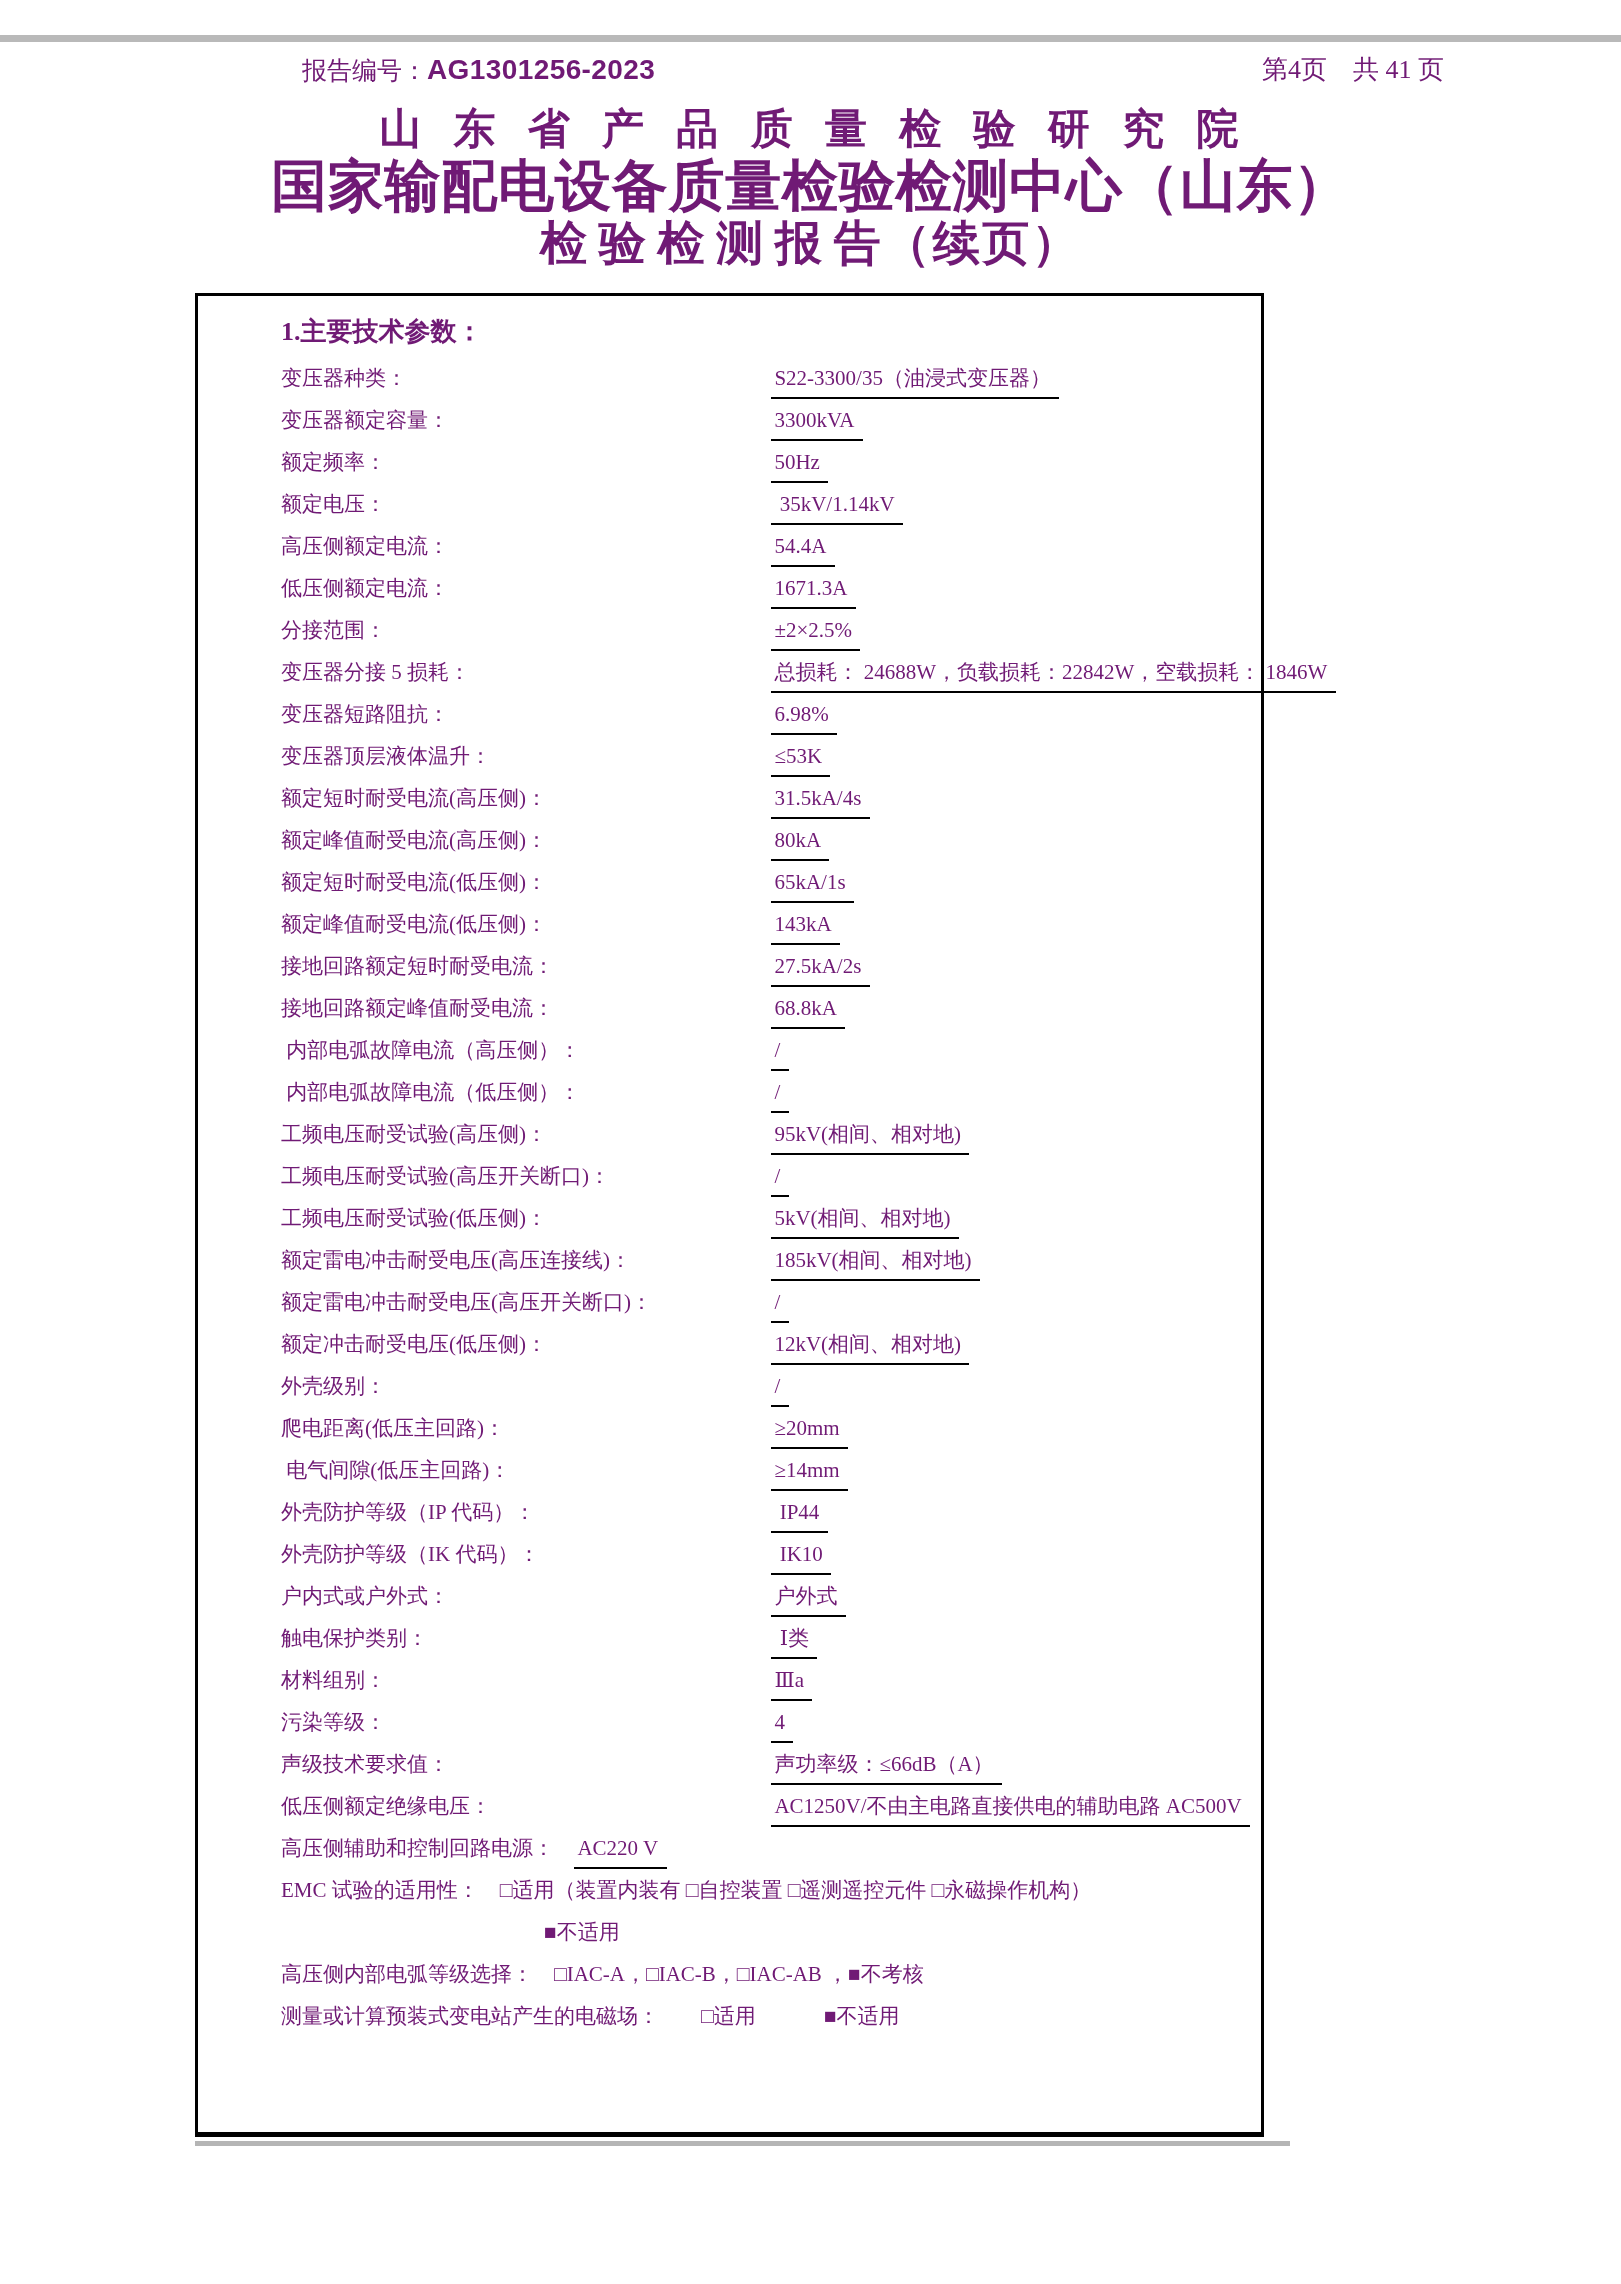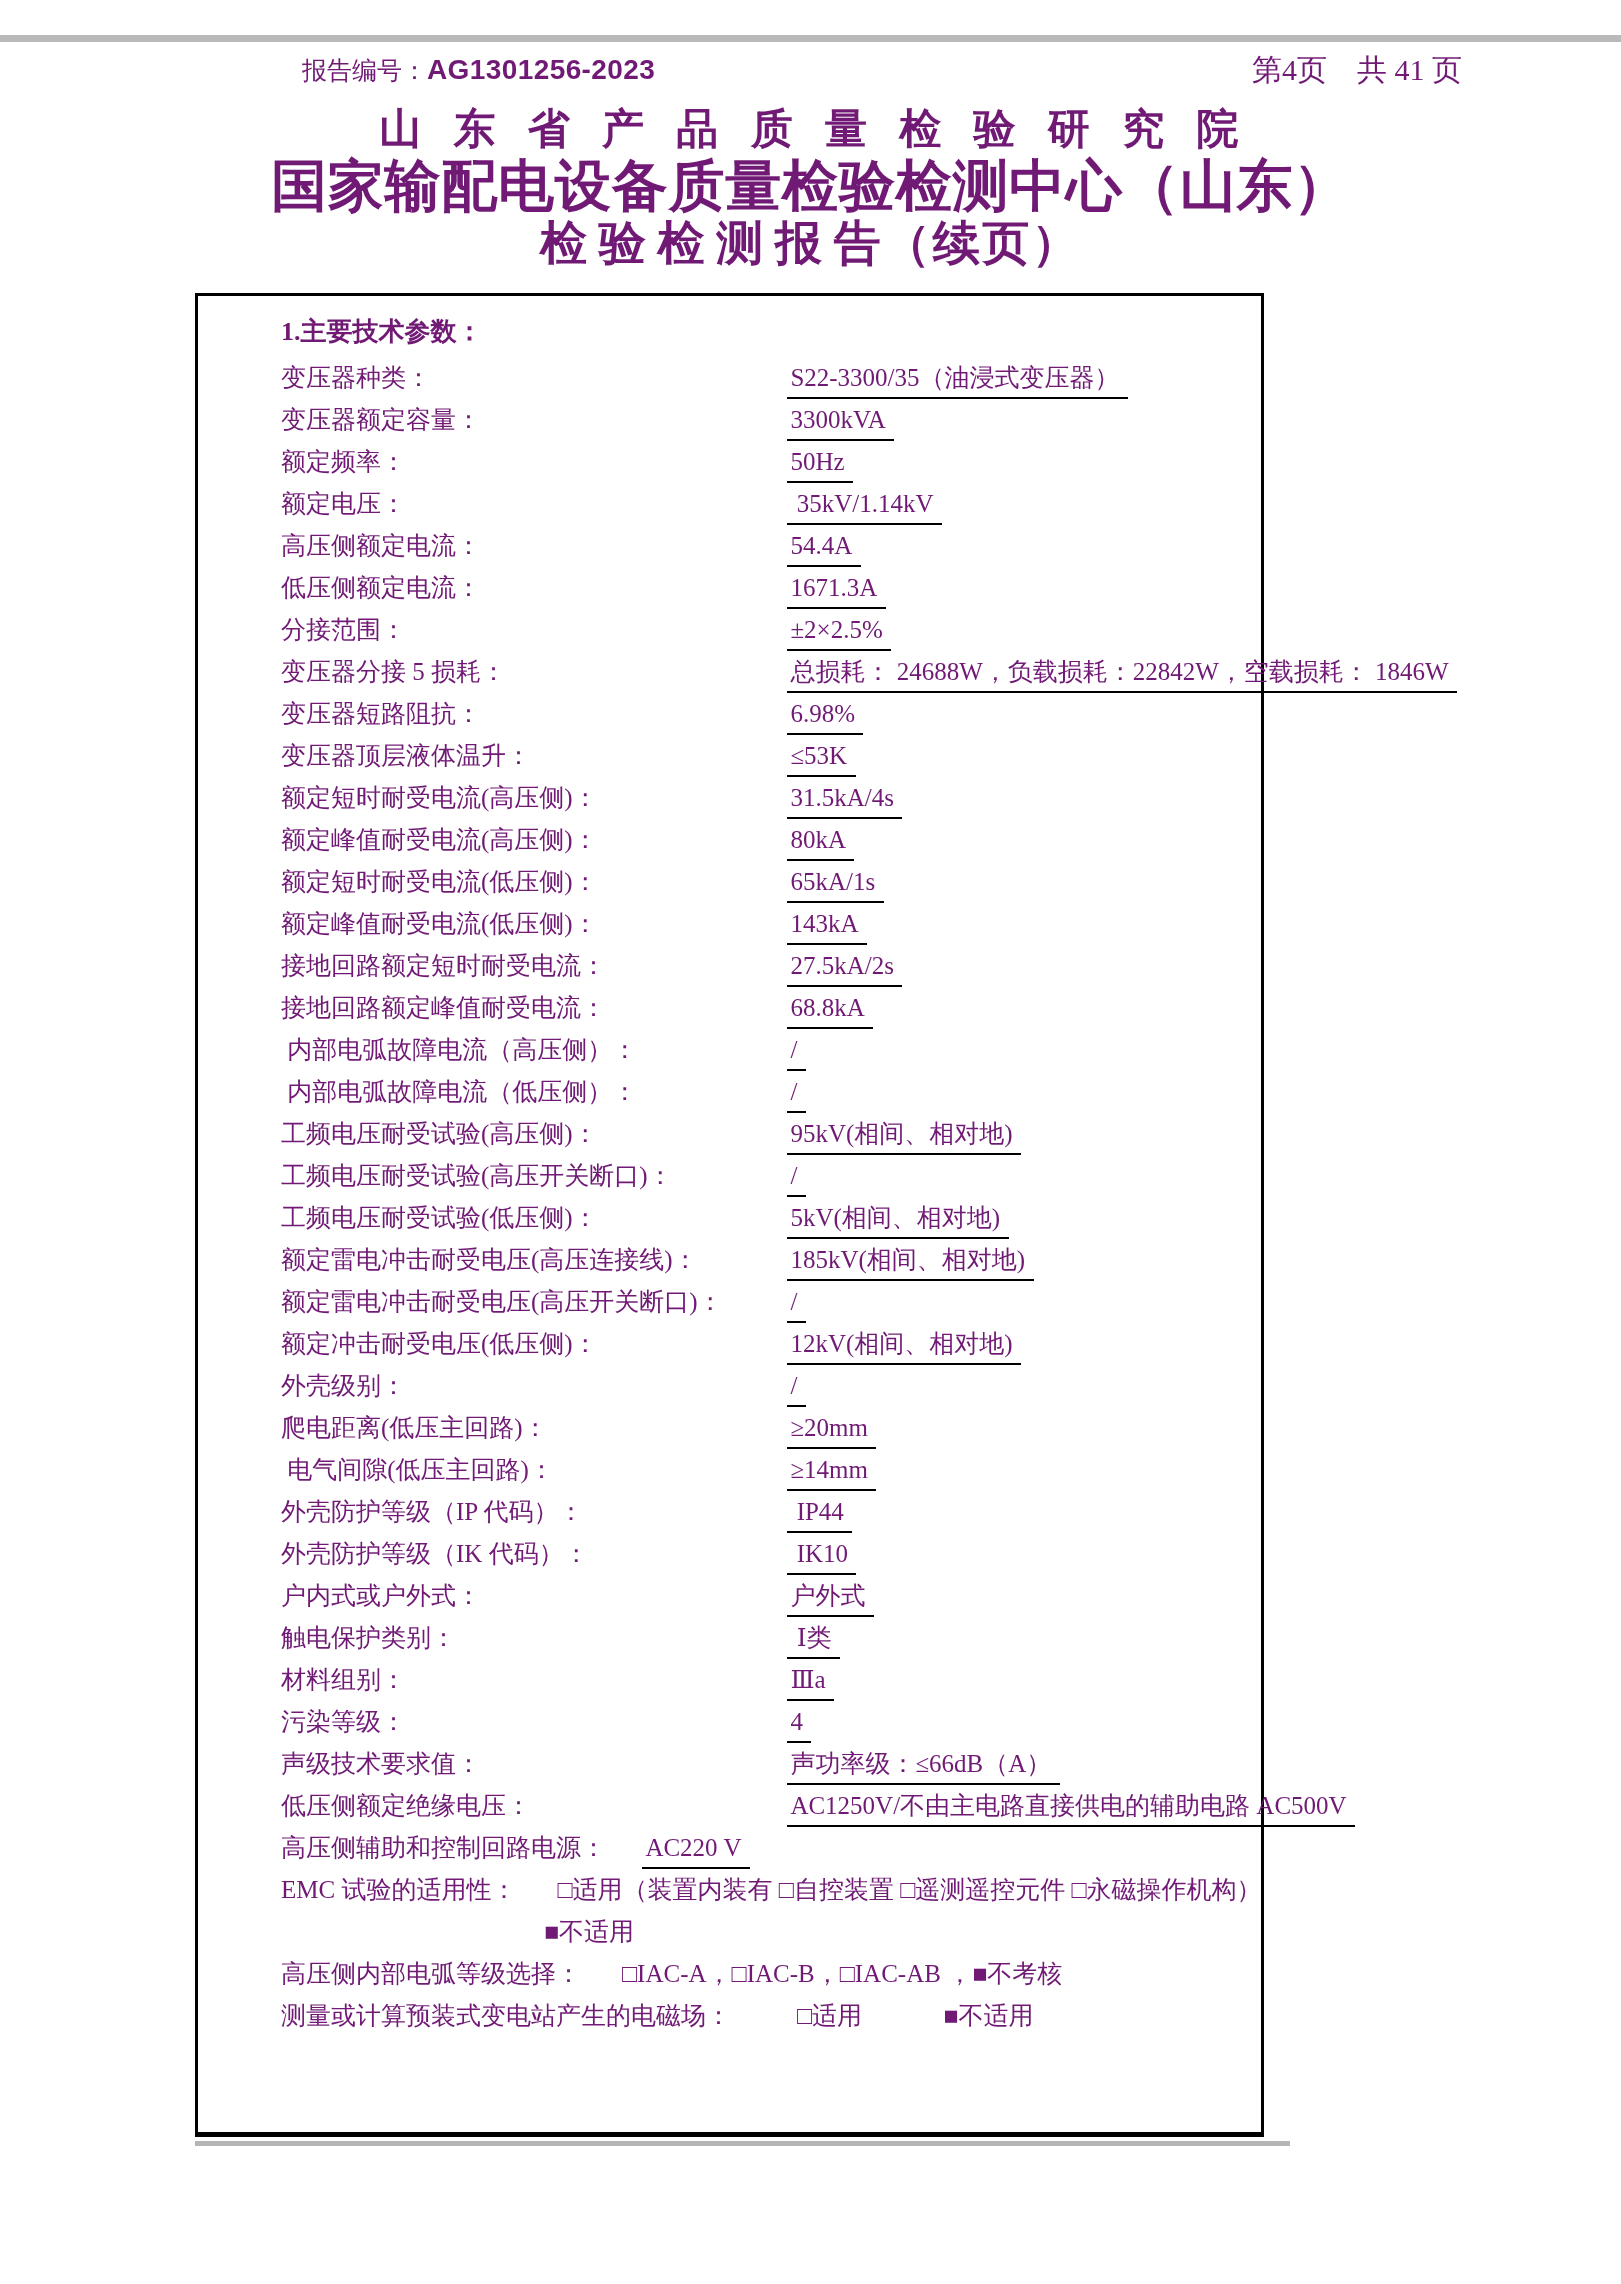--- a/index.html
+++ b/index.html
@@ -28,21 +28,21 @@
     line-height: 37px;
     white-space: pre;
   }
   .report-no { position: absolute; left: 302px; top: 0; }
   .report-no .num {
     font-family: "Liberation Sans", "DejaVu Sans", sans-serif;
     font-size: 28px;
     font-weight: 700;
     letter-spacing: 0.4px;
   }
-  .page-info { position: absolute; right: 159px; top: 0; font-size: 30px; }
+  .page-info { position: absolute; right: 177px; top: 0; font-size: 26px; }
 
   
   .title-block {
     position: absolute;
     top: 101px; left: 0;
     width: 100%;
     text-align: center;
     font-weight: 700;
   }
   .title-l1 { font-size: 42px; line-height: 57px; letter-spacing: 3.4px; word-spacing: 15px; white-space: pre; }
@@ -73,23 +73,22 @@
     font-weight: 700;
     height: 44px;
     line-height: 37px;
     white-space: pre;
   }
 
   .row {
     display: flex;
     align-items: baseline;
     height: 42px;
-    font-size: 25px;
+    font-size: 21px;
     line-height: 42px;
-    gap: 16px;
   }
   .row .label {
     min-width: 490px;
     white-space: pre;
     flex-shrink: 0;
   }
   .row .value {
     white-space: pre;
     line-height: 34px;
     border-bottom: 2.5px solid #000;

